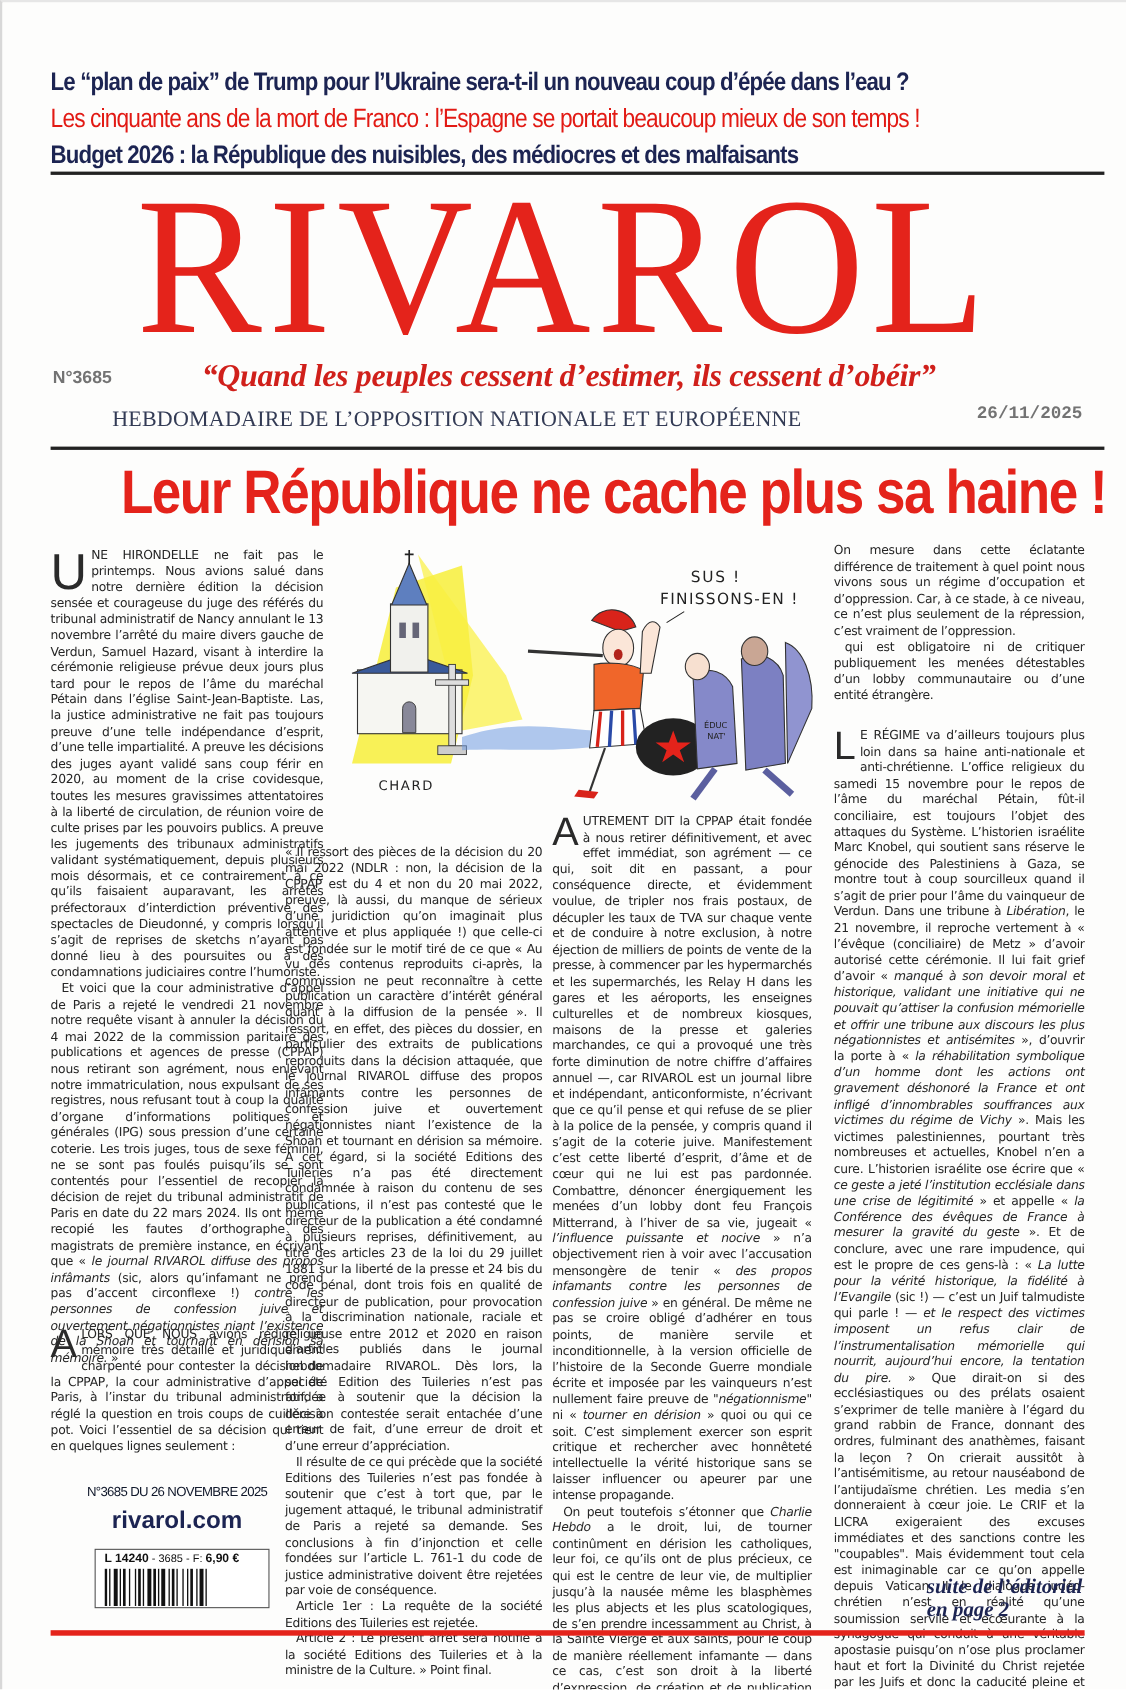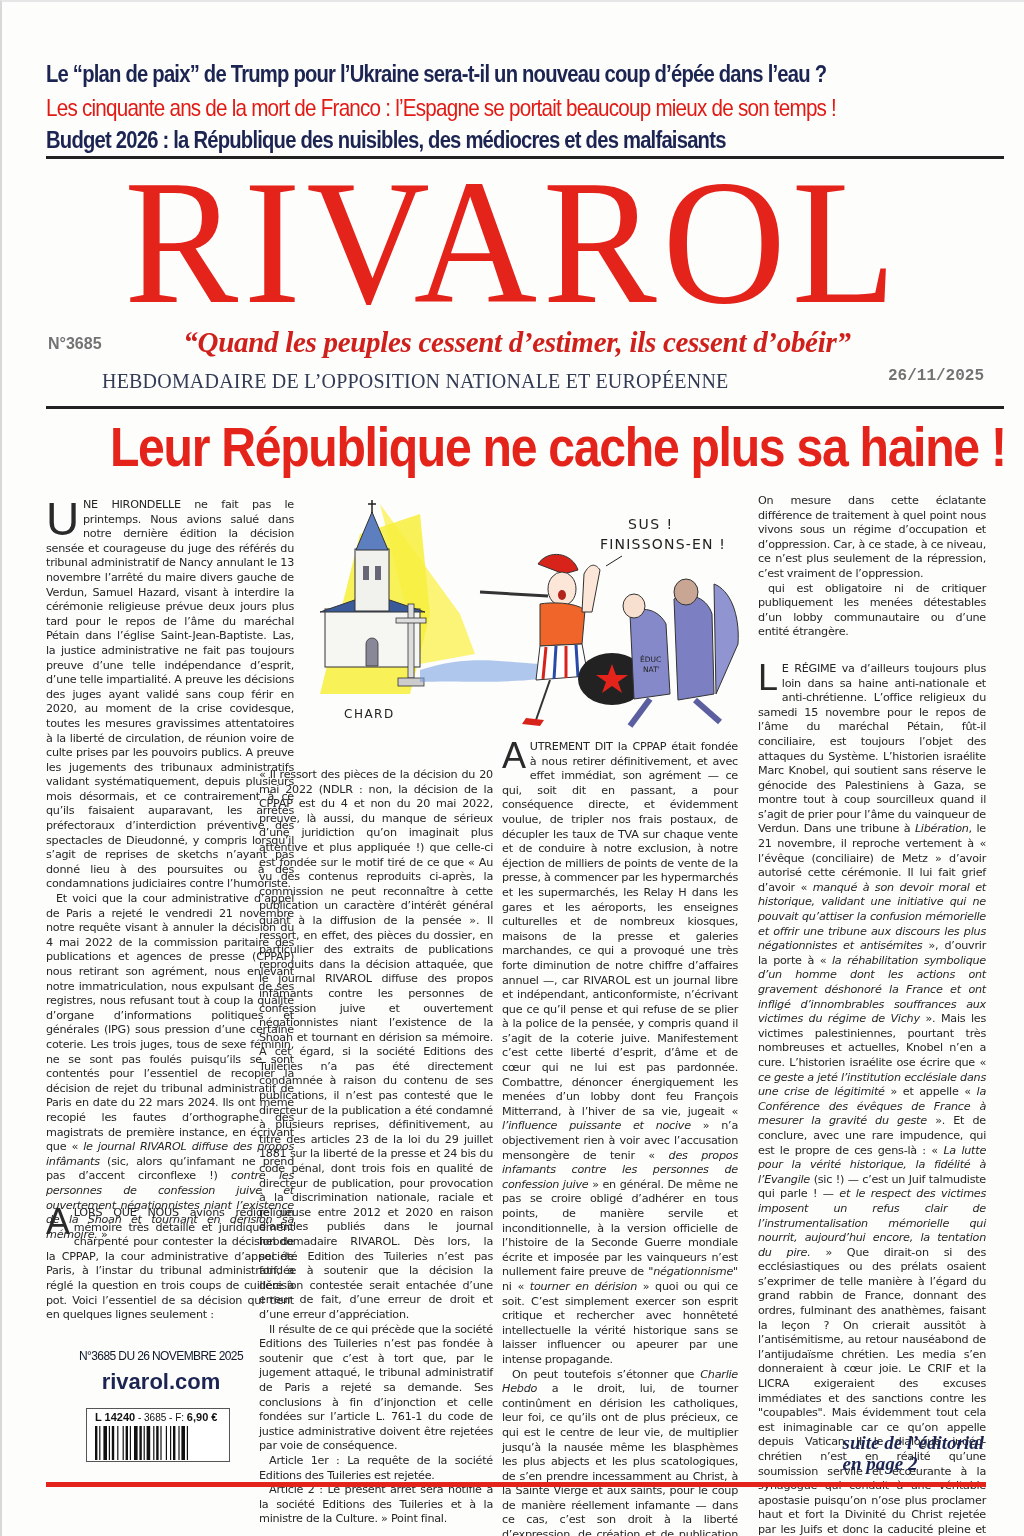--- a/index.html
+++ b/index.html
@@ -37,21 +37,21 @@
   .c1 { left: 44px; top: 496px; width: 248px; }
   .c1b { left: 44px; top: 1204px; width: 248px; }
   .c2 { left: 257px; top: 766px; width: 234px; }
   .c3 { left: 500px; top: 738px; width: 236px; }
   .c4 { left: 756px; top: 492px; width: 228px; }
 
   .cartoon { position: absolute; left: 298px; top: 492px; width: 440px; height: 236px; }
 
   .promo-issue { position: absolute; left: 44px; top: 1347px; width: 230px; text-align: center; font-family: "Liberation Sans", sans-serif; font-weight: normal; font-size: 12px; color: #0f172a; letter-spacing: -0.6px; white-space: nowrap; }
   .promo-site { position: absolute; left: 44px; top: 1367px; width: 230px; text-align: center; font-family: "Liberation Sans", sans-serif; font-weight: bold; font-size: 22px; color: #1c2452; }
-  .barcode-box { position: absolute; left: 84px; top: 1406px; width: 144px; height: 54px; border: 1px solid #555; background: #fff; }
+  .barcode-box { position: absolute; left: 84px; top: 1406px; width: 159px; height: 54px; border: 1px solid #555; background: #fff; }
   .barcode-text { position: absolute; left: 8px; top: 2px; font-family: "Liberation Sans", sans-serif; font-size: 10px; color: #111; white-space: nowrap; }
   .barcode-text b { font-size: 11px; }
   .barcode-svg { position: absolute; left: 8px; top: 17px; width: 134px; height: 34px; }
 
   .continued { position: absolute; right: 40px; top: 1430px; text-align: left; font-family: "Liberation Serif", serif; font-style: italic; font-weight: bold; font-size: 19px; line-height: 21px; color: #1c2452; }
 
   .footer-rule { position: absolute; left: 44px; top: 1480px; width: 940px; height: 5px; background: #e4231b; }
 </style>
 </head>
 <body>

